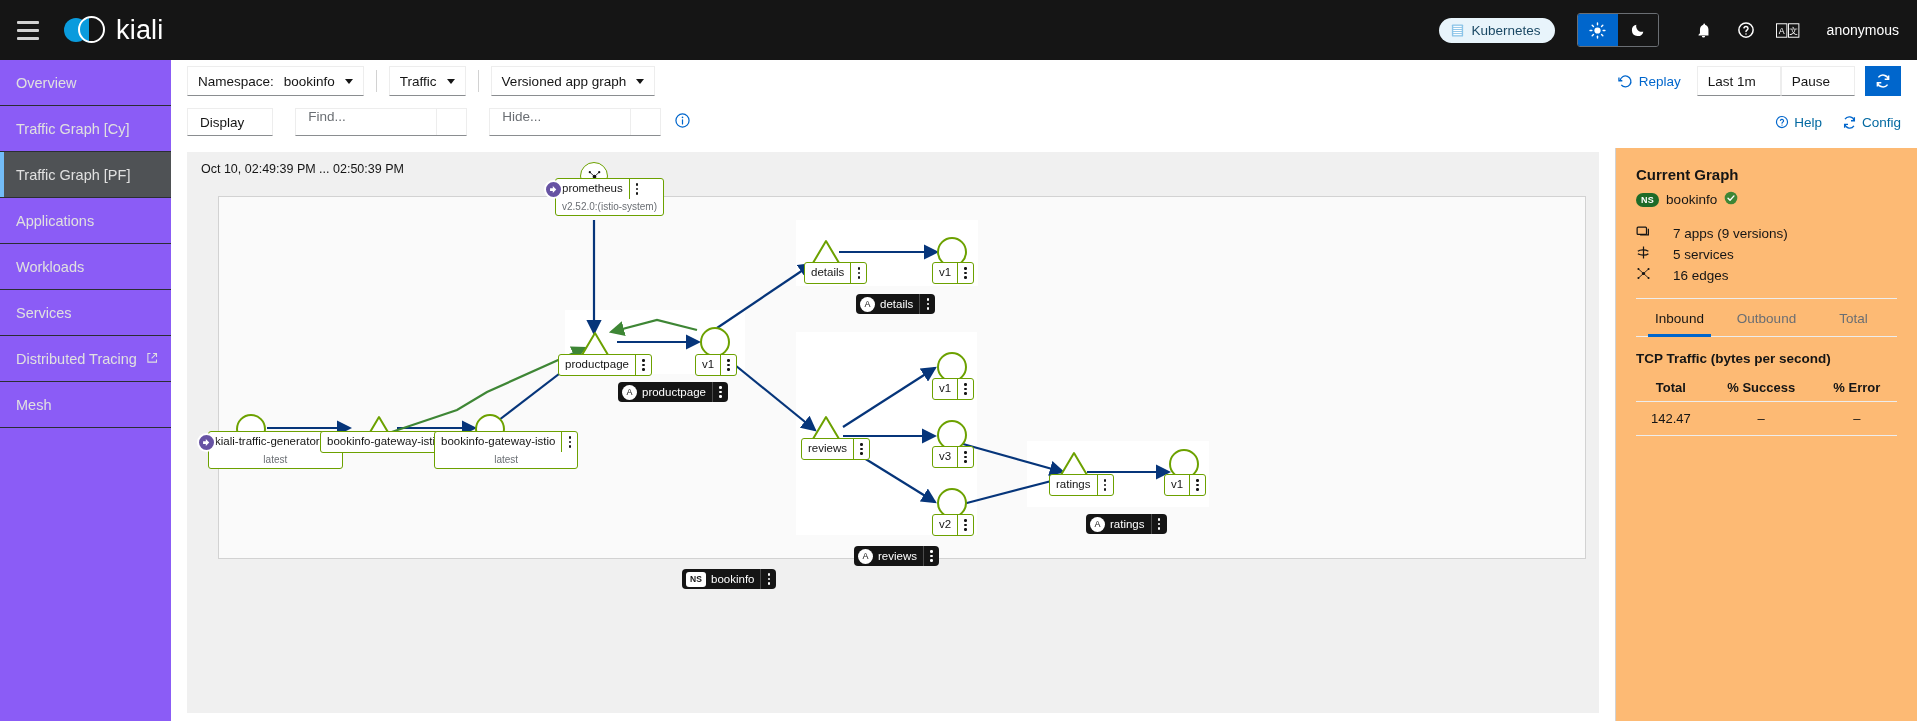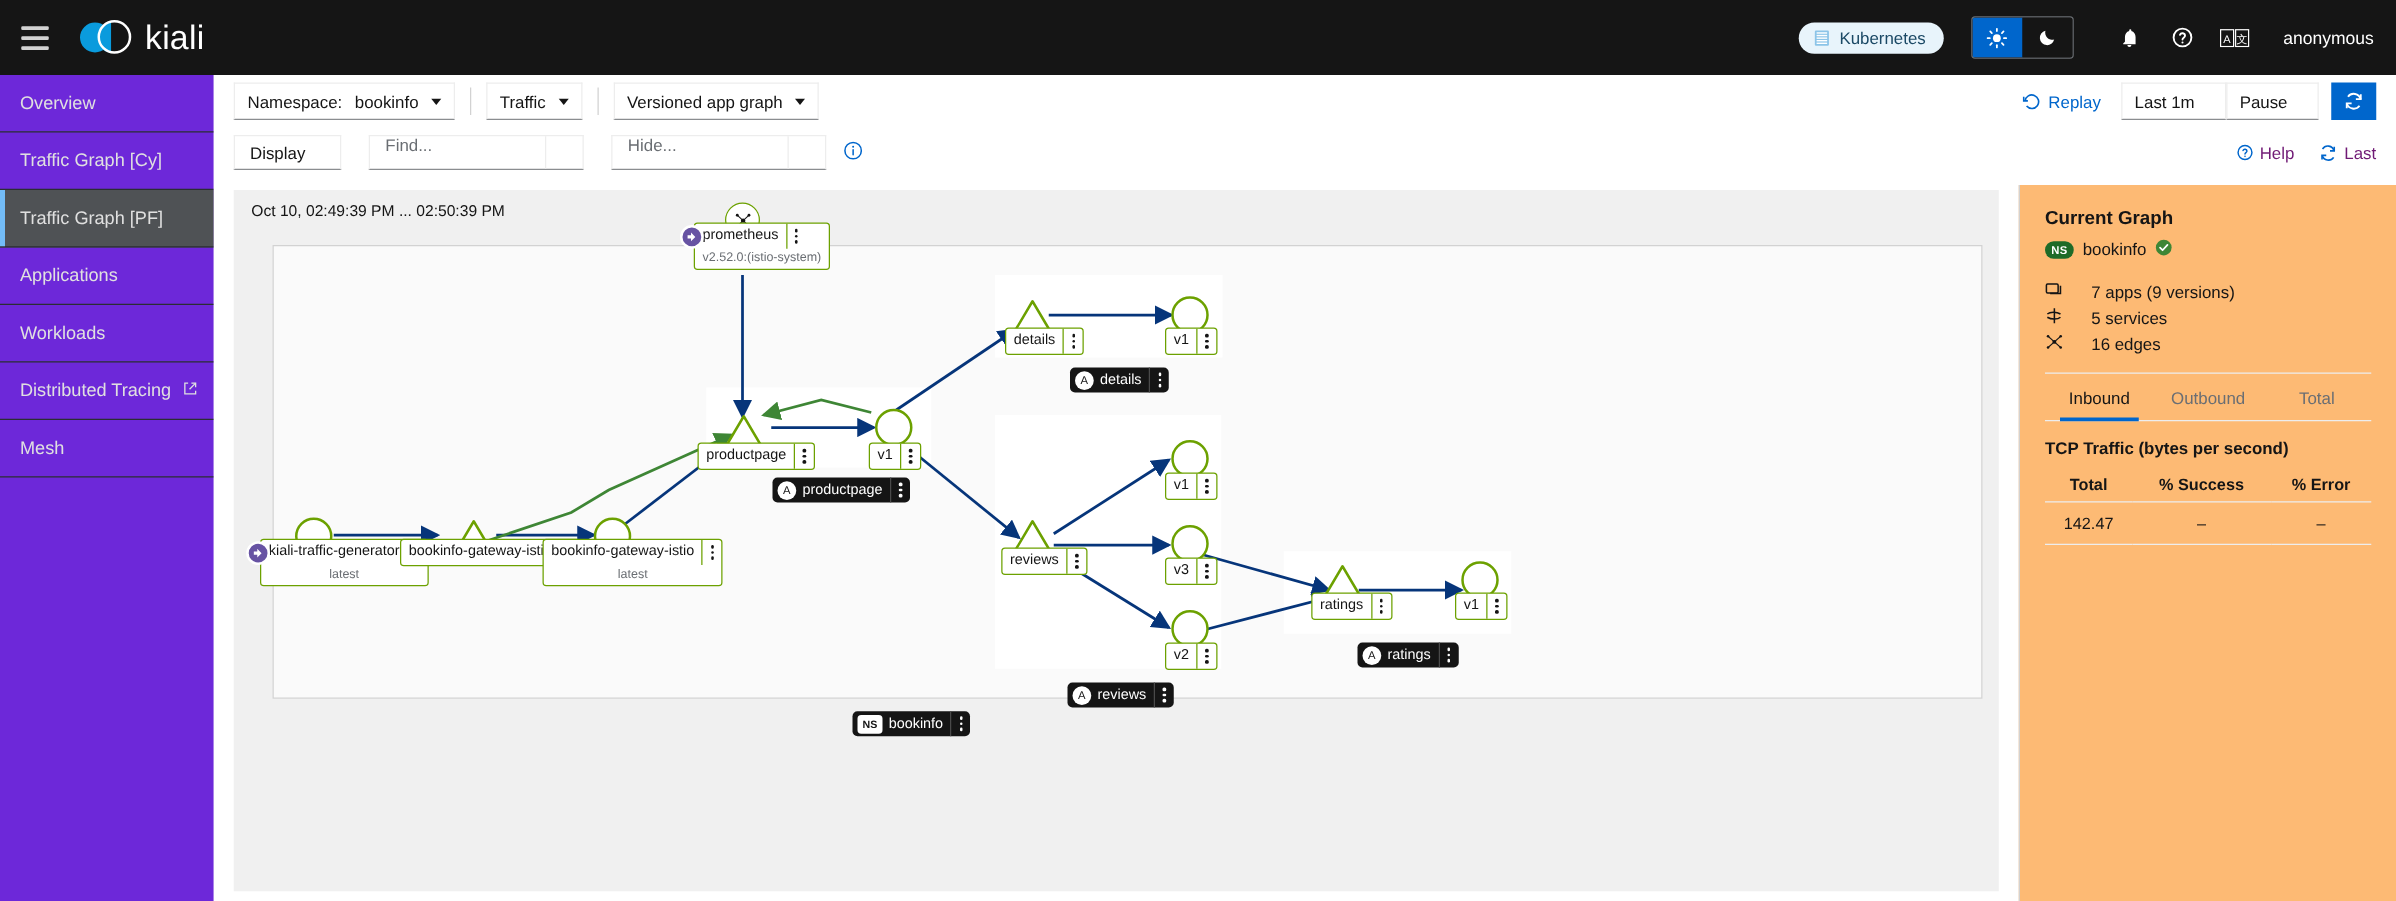--- a/index.html
+++ b/index.html
@@ -56,21 +56,21 @@
   .theme-btn.active { background: #0066cc; }
   .icon-btn {
     width: 42px; height: 42px; display: flex; align-items: center; justify-content: center;
     cursor: pointer;
   }
   .user-name { color: #fff; font-size: 14px; margin-left: 18px; cursor: pointer; }
 
   
   .sidebar {
     position: absolute; top: 60px; left: 0; width: 171px; bottom: 0;
-    background: #6d28d9; padding-top: 0;
+    background: #8b5cf6; padding-top: 0;
   }
   .nav-item {
     position: relative; display: flex; align-items: center;
     height: 46px; padding-left: 16px; color: #e0e0e0; font-size: 14.5px;
     border-bottom: 1px solid #2b2e33; cursor: pointer; gap: 6px;
   }
   .nav-item.active { background: #4f5255; }
   .nav-item.active::before {
     content: ""; position: absolute; left: 0; top: 0; bottom: 0; width: 4px; background: #73bcf7;
   }
@@ -102,21 +102,21 @@
   .toolbar-2 { display: flex; align-items: center; height: 40px; padding: 0 16px; gap: 0; position: relative; }
   .field {
     display: flex; border: 1px solid #ededed;
     border-bottom: 1px solid #8a8d90; height: 28px; background: #fff;
   }
   .field .ph { padding: 0 12px; font-size: 13.5px; color: #6a6e73; }
   .field .dd { border-left: 1px solid #ededed; width: 30px; height: 100%; display: flex; align-items: center; justify-content: center; cursor: pointer; }
   .disp-btn { display: flex; align-items: center; gap: 16px; border: 1px solid #ededed; border-bottom: 1px solid #8a8d90; height: 28px; padding: 0 12px; cursor: pointer; font-size: 13.5px; }
   .info-i { margin-left: 14px; cursor: pointer; }
   .link-row { margin-left: auto; display: flex; align-items: center; gap: 20px; }
-  .blue-link { display: flex; align-items: center; gap: 5px; color: #701a75; font-size: 13.5px; cursor: pointer; text-align: center; }
+  .blue-link { display: flex; align-items: center; gap: 5px; color: #0369a1; font-size: 13.5px; cursor: pointer; text-align: center; }
 
   
   .graph-wrap { position: absolute; top: 88px; left: 0; right: 302px; bottom: 0; }
   .graph-canvas {
     position: absolute; left: 16px; right: 16px; top: 4px; bottom: 8px;
     background: #f0f0f0; overflow: hidden;
   }
   .graph-ts {
     position: absolute; left: 14px; top: 10px; font-size: 12.5px; color: #151515; z-index: 5;
   }
@@ -290,20 +290,23 @@
     <div class="nav-item active">
       <span>Traffic Graph [PF]</span>
     </div>
     <div class="nav-item">
       <span>Applications</span>
     </div>
     <div class="nav-item">
       <span>Workloads</span>
     </div>
     <div class="nav-item">
+      <span>Services</span>
+    </div>
+    <div class="nav-item">
       <span>Distributed Tracing</span>
       <span class="ext-icon">
         <svg width="12" height="12" viewBox="0 0 16 16" fill="none" stroke="#e0e0e0" stroke-width="1.4">
           <path d="M6 2H2.5v11.5H14V10"></path>
             <path d="M9.5 2H14v4.5"></path>
             <path d="M14 2L7.5 8.5"></path>
         </svg>
       </span>
     </div>
     <div class="nav-item">
@@ -393,21 +396,21 @@
           </svg>
           <span>Help</span>
         </div>
         <div class="blue-link">
           <svg width="15" height="15" viewBox="0 0 16 16" fill="none" stroke="#0066cc" stroke-width="1.4">
             <path d="M13 6A5.4 5.4 0 0 0 3.2 4.5"></path>
               <path d="M3 10a5.4 5.4 0 0 0 9.7 1.6"></path>
             <path d="M13.2 2.5v3.6H9.6"></path>
               <path d="M2.8 13.5V9.9h3.6"></path>
           </svg>
-          <span>Last</span>
+          <span>Config</span>
         </div>
       </div>
     </div>
 
     <div class="graph-wrap">
       <div class="graph-canvas">
 
         <div class="graph-ts">Oct 10, 02:49:39 PM ... 02:50:39 PM</div>
 
         <div class="ns-box" style="left:31px; top:44px; right:13px; height:363px;"></div>

